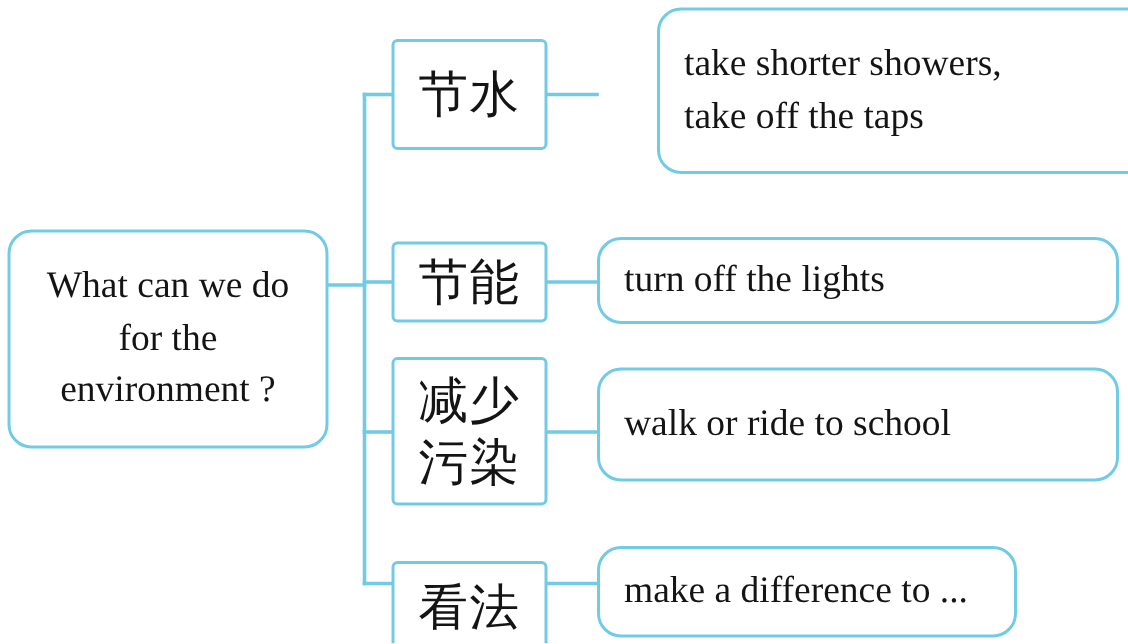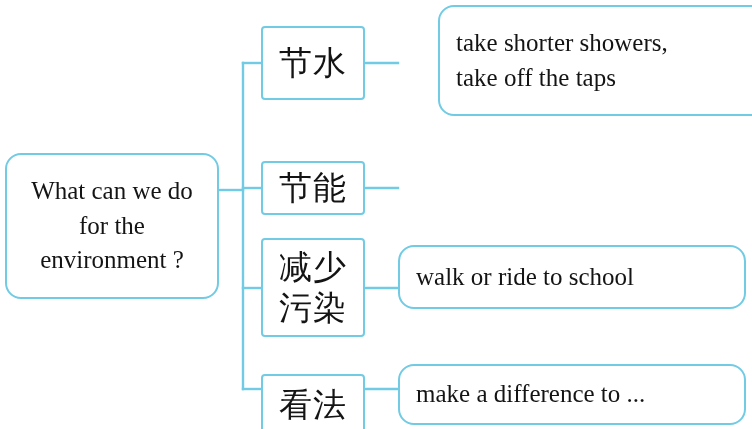--- a/index.html
+++ b/index.html
@@ -64,22 +64,22 @@
   .node-leaf {
     border-radius: 16px;
     font-size: 25px;
     padding: 0 16px;
     justify-content: flex-start;
   }
   .node-leaf .txt { display: block; width: 100%; text-align: left; }
   .node-leaf .txt .l { display: block; }
   .node-leaf-1 { left: 398px; top: 5px;   width: 348px; height: 111px; margin-left: 40px; }
   .node-leaf-2 { left: 398px; top: 158px; width: 348px; height: 58px; }
-  .node-leaf-3 { left: 398px; top: 245px; width: 348px; height: 64px; }
-  .node-leaf-4 { left: 398px; top: 364px; width: 348px; height: 61px; }
+  .node-leaf-3 { left: 398px; top: 245px; width: 348px; height: 76px; }
+  .node-leaf-4 { left: 398px; top: 364px; width: 280px; height: 61px; }
 </style>
 </head>
 <body>
 
 <div id="canvas">
 
   <svg class="connectors" viewBox="0 0 752 429" xmlns="http://www.w3.org/2000/svg">
     <g fill="none" stroke="#72cbe4" stroke-width="2.4" stroke-linecap="square">
 
       <path d="M219 190 L243 190"></path>
@@ -131,20 +131,25 @@
     </span>
   </div>
 
   <div class="node node-leaf node-leaf-1">
     <span class="txt">
       <span class="l">take shorter showers,</span>
       <span class="l">take off the taps</span>
     </span>
   </div>
 
+  <div class="node node-leaf node-leaf-2">
+    <span class="txt">
+      <span class="l">turn off the lights</span>
+    </span>
+  </div>
 
   <div class="node node-leaf node-leaf-3">
     <span class="txt">
       <span class="l">walk or ride to school</span>
     </span>
   </div>
 
   <div class="node node-leaf node-leaf-4">
     <span class="txt">
       <span class="l">make a difference to ...</span>

